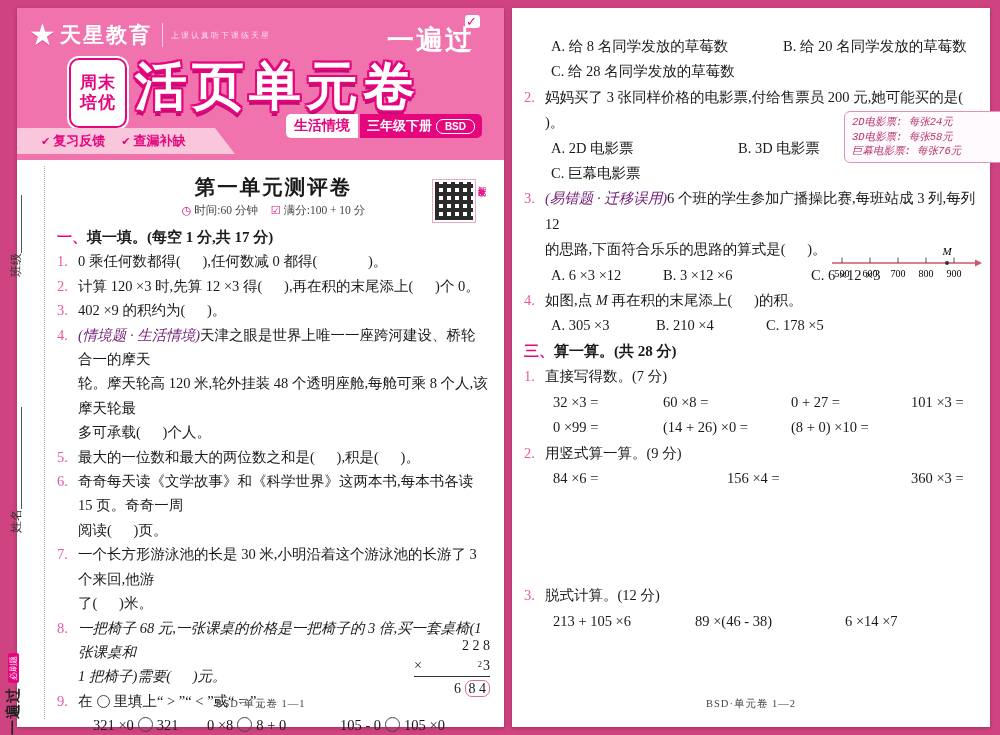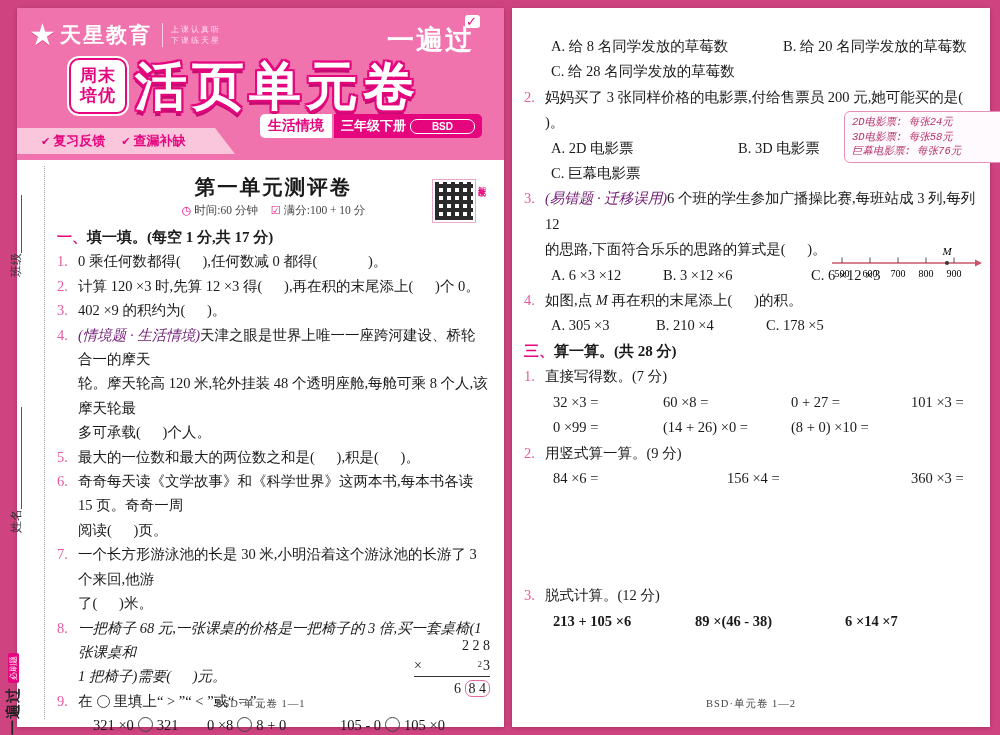--- a/index.html
+++ b/index.html
@@ -15,45 +15,45 @@
   #left-page  { left:17px;  width:487px; }
   #right-page { left:512px; width:478px; }
 
   
   .hdr { position:absolute; top:0; left:0; right:0; height:152px; background:#f173ae; overflow:hidden;
          font-family:"Liberation Sans","DejaVu Sans",sans-serif; }
   .brand-row { position:absolute; left:12px; top:12px; display:flex; align-items:center; }
   .star-ic { color:#fff; font-size:30px; line-height:30px; margin-right:4px; text-shadow:0 1px 0 #d84a92; }
   .brand { color:#fff; font-size:21px; font-weight:bold; letter-spacing:2px; }
   .tg-div { width:1px; height:24px; background:rgba(255,255,255,.65); margin:0 8px 0 10px; }
-  .tagline { display:flex; flex-direction:column; justify-content:center;text-align:center; }
+  .tagline { display:flex; justify-content:center;text-align:center; }
   .tagline span { color:#ffd9ec; font-size:8px; line-height:11px; letter-spacing:2px; }
   .series { position:absolute; right:30px; top:14px; color:#fff; font-size:27px; font-weight:bold; letter-spacing:2px; }
   .series .chk { position:absolute; top:-7px; right:-6px; font-size:13px; color:#e5067e;
                  background:#fff; border-radius:3px; padding:0 1px; line-height:13px; }
-  .badge-wk { position:absolute; left:52px; top:50px; width:58px; height:56px; background:#fff;
+  .badge-wk { position:absolute; left:52px; top:50px; width:58px; height:70px; background:#fff;
               border:2px solid #e5067e; border-radius:10px; box-shadow:0 0 0 2px #fff;
               display:flex; flex-direction:column; align-items:center; justify-content:center; }
   .badge-wk span { color:#e5067e; font-weight:bold; font-size:17px; line-height:20px; letter-spacing:1px; }
   .big-title { position:absolute; left:118px; top:44px; color:#fff; font-weight:bold; font-size:52px;
                letter-spacing:5px; white-space:nowrap;
                text-shadow:2px 0 0 #e5067e,-2px 0 0 #e5067e,0 2px 0 #e5067e,0 -2px 0 #e5067e,
                            2px 2px 0 #e5067e,-2px 2px 0 #e5067e,2px -2px 0 #e5067e,-2px -2px 0 #e5067e,
                            0 5px 0 #c70b72; }
   .strip { position:absolute; left:0; top:120px; width:218px; height:26px; background:#f9c6dc;
            clip-path:polygon(0 0,198px 0,218px 100%,0 100%);
            display:flex; align-items:center; padding-left:24px; }
   .strip .feat { color:#e5067e; font-weight:bold; font-size:13px; margin-right:16px; white-space:nowrap; }
   .strip .fic { font-size:11px; margin-right:3px; }
   .badges { position:absolute; right:22px; top:106px; display:flex; align-items:stretch; }
   .bdg-subject { background:#fff; color:#e5067e; font-weight:bold; font-size:14px; padding:3px 8px;
                  border-radius:5px 0 0 5px; }
   .bdg-grade { background:#e5067e; color:#fff; font-weight:bold; font-size:13px; padding:3px 7px;
                border-radius:0 5px 5px 0; display:flex; align-items:center; gap:4px; margin-left:2px; }
-  .bsd { border:1px solid #fff; border-radius:7px; font-size:10px; padding:0 21px; line-height:13px; }
+  .bsd { border:1px solid #fff; border-radius:7px; font-size:10px; padding:0 8px; line-height:13px; }
 
   
   .bind-line { position:absolute; left:27px; top:158px; bottom:8px; border-left:1px dotted #9aa0a6; }
   .vrot { position:absolute; transform:rotate(-90deg); transform-origin:left bottom;
           white-space:nowrap; font-size:12px; color:#333; }
   .vrot .uline { display:inline-block; border-bottom:1px solid #555; height:12px; vertical-align:-2px; }
   #class-rot { left:8px; top:252px; }
   #name-rot  { left:8px; top:508px; }
   #sidelogo-rot { left:6px; top:708px; font-family:"Liberation Sans",sans-serif; }
   #sidelogo-rot .slogo { font-weight:bold; font-size:15px; color:#222; letter-spacing:1px; }
@@ -102,21 +102,21 @@
   
   .optrow { display:grid; padding-left:27px; }
   .optrow.g2  { grid-template-columns:232px 1fr; }
   .optrow.g2b { grid-template-columns:187px 1fr; }
   .optrow.g3  { grid-template-columns:112px 148px 1fr; }
   .optrow.g3b { grid-template-columns:105px 110px 1fr; }
   .cline { padding-left:27px; }
   .calcrow { display:grid; padding-left:29px; }
   .calcrow.g4 { grid-template-columns:110px 128px 120px 1fr; }
   .calcrow.gv { grid-template-columns:142px 152px 1fr;gap:32px; }
-  .calcrow.gt { grid-template-columns:142px 150px 1fr;font-weight:bold; }
+  .calcrow.gt { grid-template-columns:142px 150px 1fr; }
   .gap-work { margin-top:92px; }
 
   .infobox { position:absolute; left:332px; top:103px; width:161px; border:1.5px solid #e590bb;
              border-radius:6px; background:#fffafd; padding:3px 7px;font-family:Liberation Mono, monospace; }
   .infobox div { font-size:10.5px; line-height:14.5px; color:#b5306b; font-style:italic; white-space:nowrap; }
 
   .numline { position:absolute; left:318px; top:238px; }
 </style>
 </head>
 <body>

